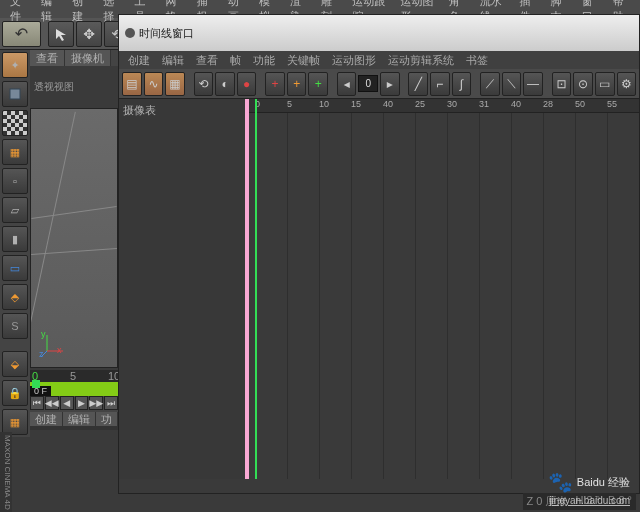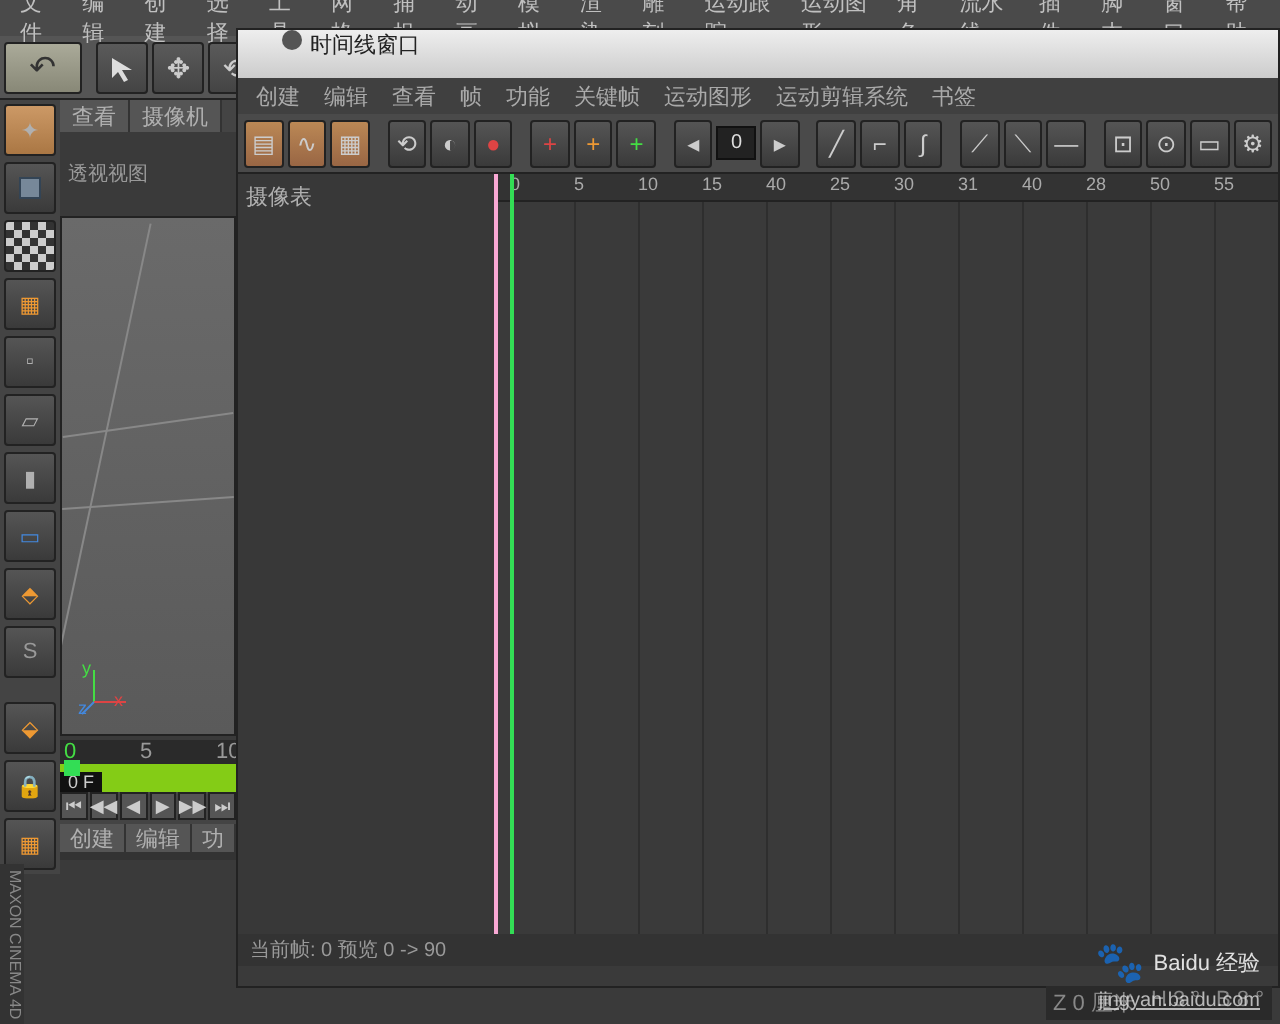--- a/index.html
+++ b/index.html
@@ -15,31 +15,31 @@
 .left-dock { position: absolute; left: 0; top: 50px; width: 30px; background: #444; display: flex; flex-direction: column; gap: 3px; padding: 2px; }
 .left-dock .tool { width: 26px; height: 26px; background: linear-gradient(#555,#3a3a3a); border: 1px solid #222; border-radius: 2px; display: flex; align-items: center; justify-content: center; }
 .view-panel { position: absolute; left: 30px; top: 50px; width: 88px; height: 320px; background: #3a3a3a; }
 .view-tabs { height: 16px; background: #444; display: flex; font-size: 10px; }
 .view-tabs span { padding: 1px 6px; background: #555; border-right: 1px solid #333; }
 .viewport { position: relative; height: 260px; background: linear-gradient(#6a6a6a,#5a5a5a); border: 1px solid #222; overflow: hidden; }
 .grid-line { position: absolute; background: #888; }
 .axis-gizmo { position: absolute; bottom: 8px; left: 8px; width: 30px; height: 30px; }
 .axis-gizmo .ax { position: absolute; font-size: 9px; }
 .timeline-win { position: absolute; left: 118px; top: 14px; right: 0; height: 480px; background: #3a3a3a; border: 1px solid #222; }
-.win-title { height: 24px; background: linear-gradient(#eee,#ccc); color: #222; display: flex; padding: 0 22px; gap: 4px; font-size: 11px; }
+.win-title { height: 36px; background: linear-gradient(#eee,#ccc); color: #222; display: flex; align-items: center; padding: 0 6px; gap: 4px; font-size: 11px; }
 .win-title .dot { width: 10px; height: 10px; border-radius: 50%; background: #555; }
 .tl-menu { height: 18px; background: #404040; display: flex; align-items: center; padding: 0 4px; gap: 2px; font-size: 10px; }
 .tl-menu span { padding: 0 5px; color: #aaa; }
 .tl-toolbar { height: 30px; background: #4a4a4a; display: flex; align-items: center; gap: 2px; padding: 0 3px; border-bottom: 1px solid #222; }
 .tl-toolbar .tb { width: 24px; height: 24px; background: linear-gradient(#555,#3a3a3a); border: 1px solid #222; border-radius: 2px; display: flex; align-items: center; justify-content: center; color: #ccc; font-size: 12px; }
 .tl-toolbar .tb.orange { background: linear-gradient(#b85,#964); }
 .tl-toolbar .sep { width: 6px; }
 .tl-toolbar .num { background: #222; color: #ddd; padding: 2px 6px; border: 1px solid #111; font-size: 10px; }
 .tl-body { display: flex; height: 380px; }
-.tl-left { width: 130px; background: #383838; border-right: 2px solid #f9a8d4; padding: 4px; font-size: 10px; }
+.tl-left { width: 130px; background: #383838; border-right: 4px solid #f9a8d4; padding: 4px; font-size: 10px; }
 .tl-track { flex: 1; background: #3a3a3a; position: relative; overflow: hidden; }
 .tl-ruler { height: 14px; background: #333; position: relative; border-bottom: 1px solid #222; }
 .tl-ruler .tick { position: absolute; top: 0; font-size: 9px; color: #aaa; }
 .tl-grid { position: absolute; top: 14px; bottom: 0; left: 0; right: 0; }
 .tl-vline { position: absolute; top: 0; bottom: 0; width: 1px; background: #2e2e2e; }
 .playhead { position: absolute; top: 0; bottom: 0; width: 2px; background: #3d5; left: 6px; }
 .tl-status { height: 16px; background: #333; font-size: 10px; color: #999; padding: 1px 6px; }
 .bottom-bar { position: absolute; left: 30px; top: 370px; width: 88px; height: 60px; background: #333; }
 .frame-ruler { height: 12px; background: #2a2a2a; position: relative; font-size: 9px; color: #999; }
 .frame-ruler span { position: absolute; }
@@ -266,21 +266,20 @@
         <div class="tl-vline" style="left:198px"></div>
           <div class="tl-vline" style="left:230px"></div>
         <div class="tl-vline" style="left:262px"></div>
           <div class="tl-vline" style="left:294px"></div>
         <div class="tl-vline" style="left:326px"></div>
           <div class="tl-vline" style="left:358px"></div>
       </div>
       <div class="playhead"></div>
     </div>
   </div>
-  <div class="tl-status">当前帧: 0  预览 0 -&gt; 90</div>
 </div>
 
 <div class="coord-readout">
   <span>Z 0 厘米</span>
     <span>H 3 °</span>
     <span>B 8 °</span>
 </div>
 
 <div class="watermark">
   <span class="paw">🐾</span>

